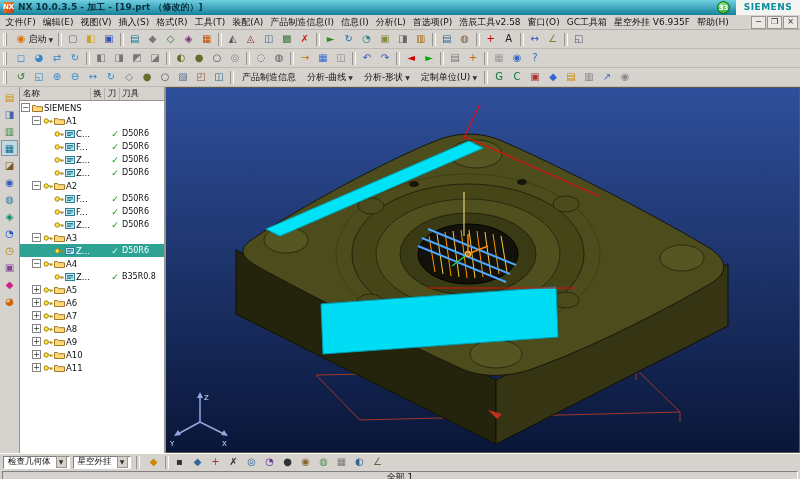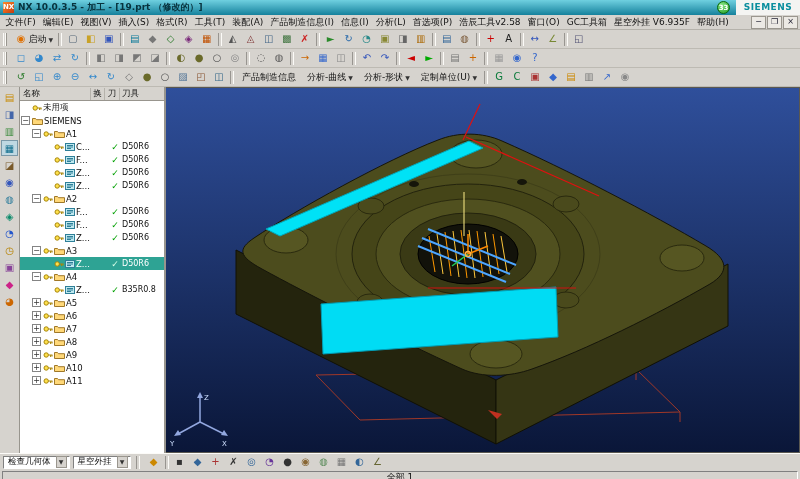--- a/index.html
+++ b/index.html
@@ -408,36 +408,20 @@
       <div class="nav-header">
         <span class="col-name">名称</span>
         <span class="col-chg">换</span>
         <span class="col-chk">刀</span>
         <span class="col-tool">刀具</span>
       </div>
       <div class="nav-rows" id="tree-host">
           <div class="t-row">
             <div class="t-name">
               <span class="t-ind" style="width: 0px;"></span>
-              <span class="t-exp none"></span>
-              <span class="t-ico">
-                <svg width="10" height="10" viewBox="0 0 10 10">
-                  <circle cx="3.2" cy="5" r="2.2" fill="#ffe14d" stroke="#a8860b"></circle>
-                  <path d="M5.4 5 H9.5 M7.6 5 V7 M9 5 V6.6" stroke="#a8860b" fill="none"></path>
-                </svg>
-              </span>
-              <span class="t-lab">未用项</span>
-            </div>
-            <div class="t-chg"></div>
-            <div class="t-chk"></div>
-            <div class="t-tool"></div>
-          </div>
-          <div class="t-row">
-            <div class="t-name">
-              <span class="t-ind" style="width: 0px;"></span>
               <span class="t-exp">−</span>
               <span class="t-ico">
                 <svg width="11" height="9" viewBox="0 0 11 9">
                   <path d="M0.5 2.5 h3 l1 1.2 h6 v4.8 h-10 z" fill="#ffd878" stroke="#a07828"></path>
                 </svg>
               </span>
               <span class="t-lab">SIEMENS</span>
             </div>
             <div class="t-chg"></div>
             <div class="t-chk"></div>

